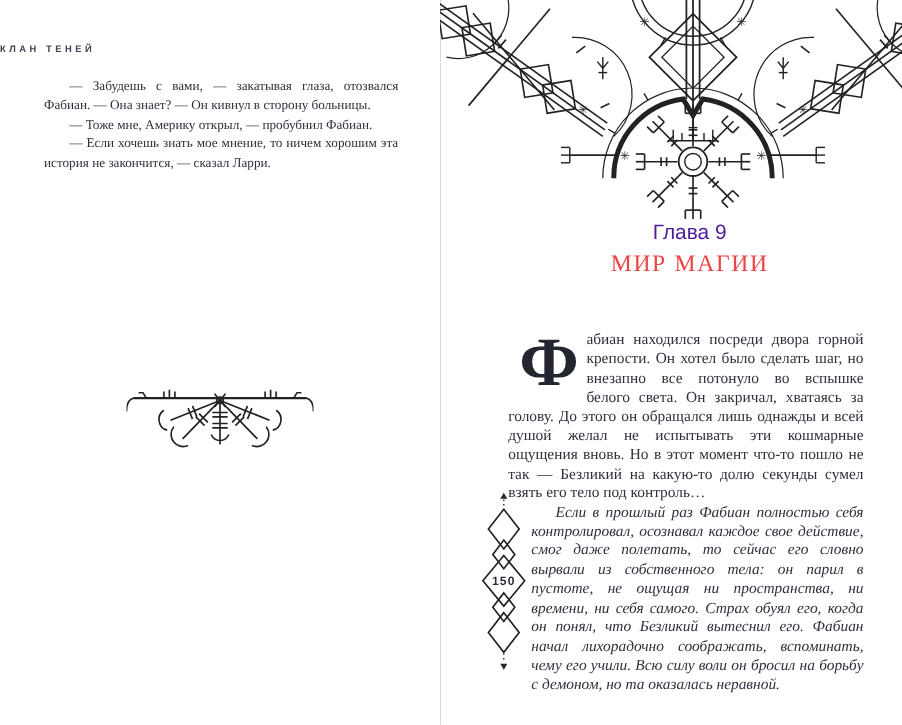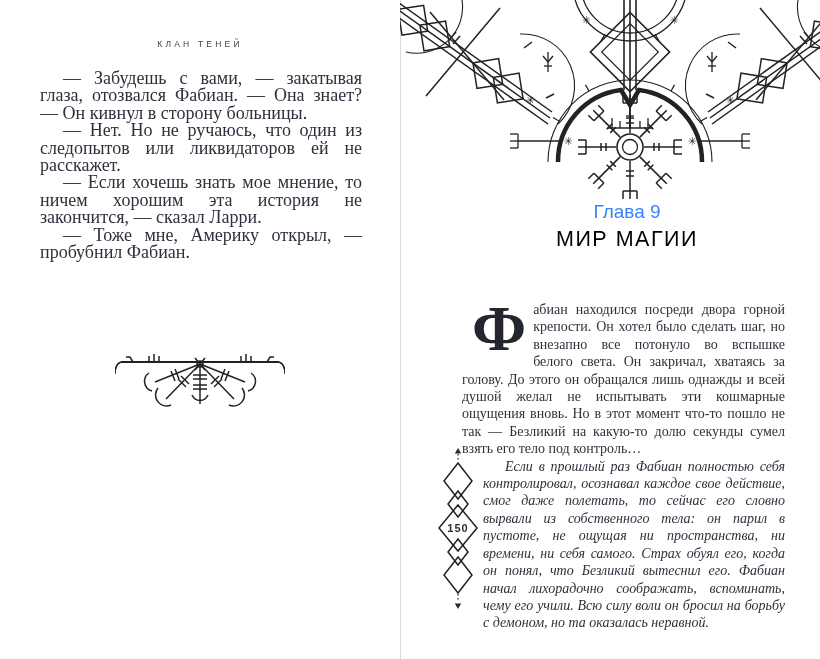--- a/index.html
+++ b/index.html
@@ -6,41 +6,41 @@
   .spread {
     position:relative; width:820px; height:659px; background:#ffffff;
     overflow:hidden; font-family:"Liberation Serif", serif; color:#2d313c;
   }
   .gutter {
     position:absolute; left:400px; top:0; width:1px; height:659px;
     background:#d9dbdd;
   }
   
   .running-header {
-    position:absolute; left:0; top:39px; width:400px; text-align:center;
-    font-family:"Liberation Sans", sans-serif; font-size:8.5px; font-weight:normal;
+    position:absolute; left:0; top:39px; width:400px; text-align:left;
+    font-family:"Liberation Sans", sans-serif; font-size:8.5px; font-weight:bold;
     letter-spacing:3.2px; color:#3c4350;
   }
   .left-text {
     position:absolute; left:40px; top:70px; width:322px;
-    font-size:18px; line-height:17.4px; text-align:justify;
+    font-size:12px; line-height:17.4px; text-align:justify;
   }
   .left-text p { margin:0; text-indent:23px; }
   .orn-helm { position:absolute; left:115px; top:354px; }
   
   .right-page { position:absolute; left:400px; top:0; width:420px; height:659px; }
   .orn-top { position:absolute; left:0; top:0; }
   .chapter-label {
     position:absolute; left:62px; top:201px; width:330px; text-align:center;
-    font-family:"Liberation Sans", sans-serif; font-size:19px; color:#3b82f6;
+    font-family:"Liberation Sans", sans-serif; font-size:19px; color:#4c1d95;
   }
   .chapter-title {
     position:absolute; left:62px; top:227px; width:330px; text-align:center;
-    font-family:Liberation Sans, sans-serif; font-size:21.5px;
-    letter-spacing:1.5px; color:#000000;
+    font-family:Liberation Serif, serif; font-size:21.5px;
+    letter-spacing:1.5px; color:#ef4444;
   }
   .right-text {
     position:absolute; left:62px; top:301px; width:323px;
     font-size:14px; line-height:17.4px; text-align:justify;
   }
   .right-text p { margin:0; }
   .right-text p.indent { text-indent:22px; margin-left:21px;font-style:italic; }
   .dropcap {
     float:left; font-family:"Liberation Serif", serif; font-weight:bold;
     font-size:63px; line-height:50px; margin:3px 7px 0 10px; color:#23262e;
@@ -57,23 +57,22 @@
 </head>
 <body>
 
 <div class="spread">
 
   <div>
     <div class="running-header">КЛАН ТЕНЕЙ</div>
 
     <div class="left-text">
       <p>— Забудешь с вами, — закатывая глаза, отозвал­ся Фабиан. — Она знает? — Он кивнул в сторону больницы.</p>
-      <p>— Нет. Но не ручаюсь, что один из следопытов или ликвидаторов ей не расскажет.</p>
+      <p>— Тоже мне, Америку открыл, — пробубнил Фа­биан.</p>
       <p>— Если хочешь знать мое мнение, то ничем хоро­шим эта история не закончится, — сказал Ларри.</p>
-      <p>— Тоже мне, Америку открыл, — пробубнил Фа­биан.</p>
     </div>
 
     <svg class="orn-helm" width="170" height="62" viewBox="0 0 170 62">
       <g class="orn" stroke-width="1.5">
         <line x1="6" y1="8" x2="164" y2="8" stroke-width="2"></line>
         <path d="M6,8 Q0,10 0,20"></path>
         <path d="M164,8 Q170,10 170,20"></path>
         <line x1="34" y1="2" x2="34" y2="8"></line>
           <line x1="39" y1="0" x2="39" y2="8"></line>
           <line x1="44" y1="2" x2="44" y2="8"></line>

